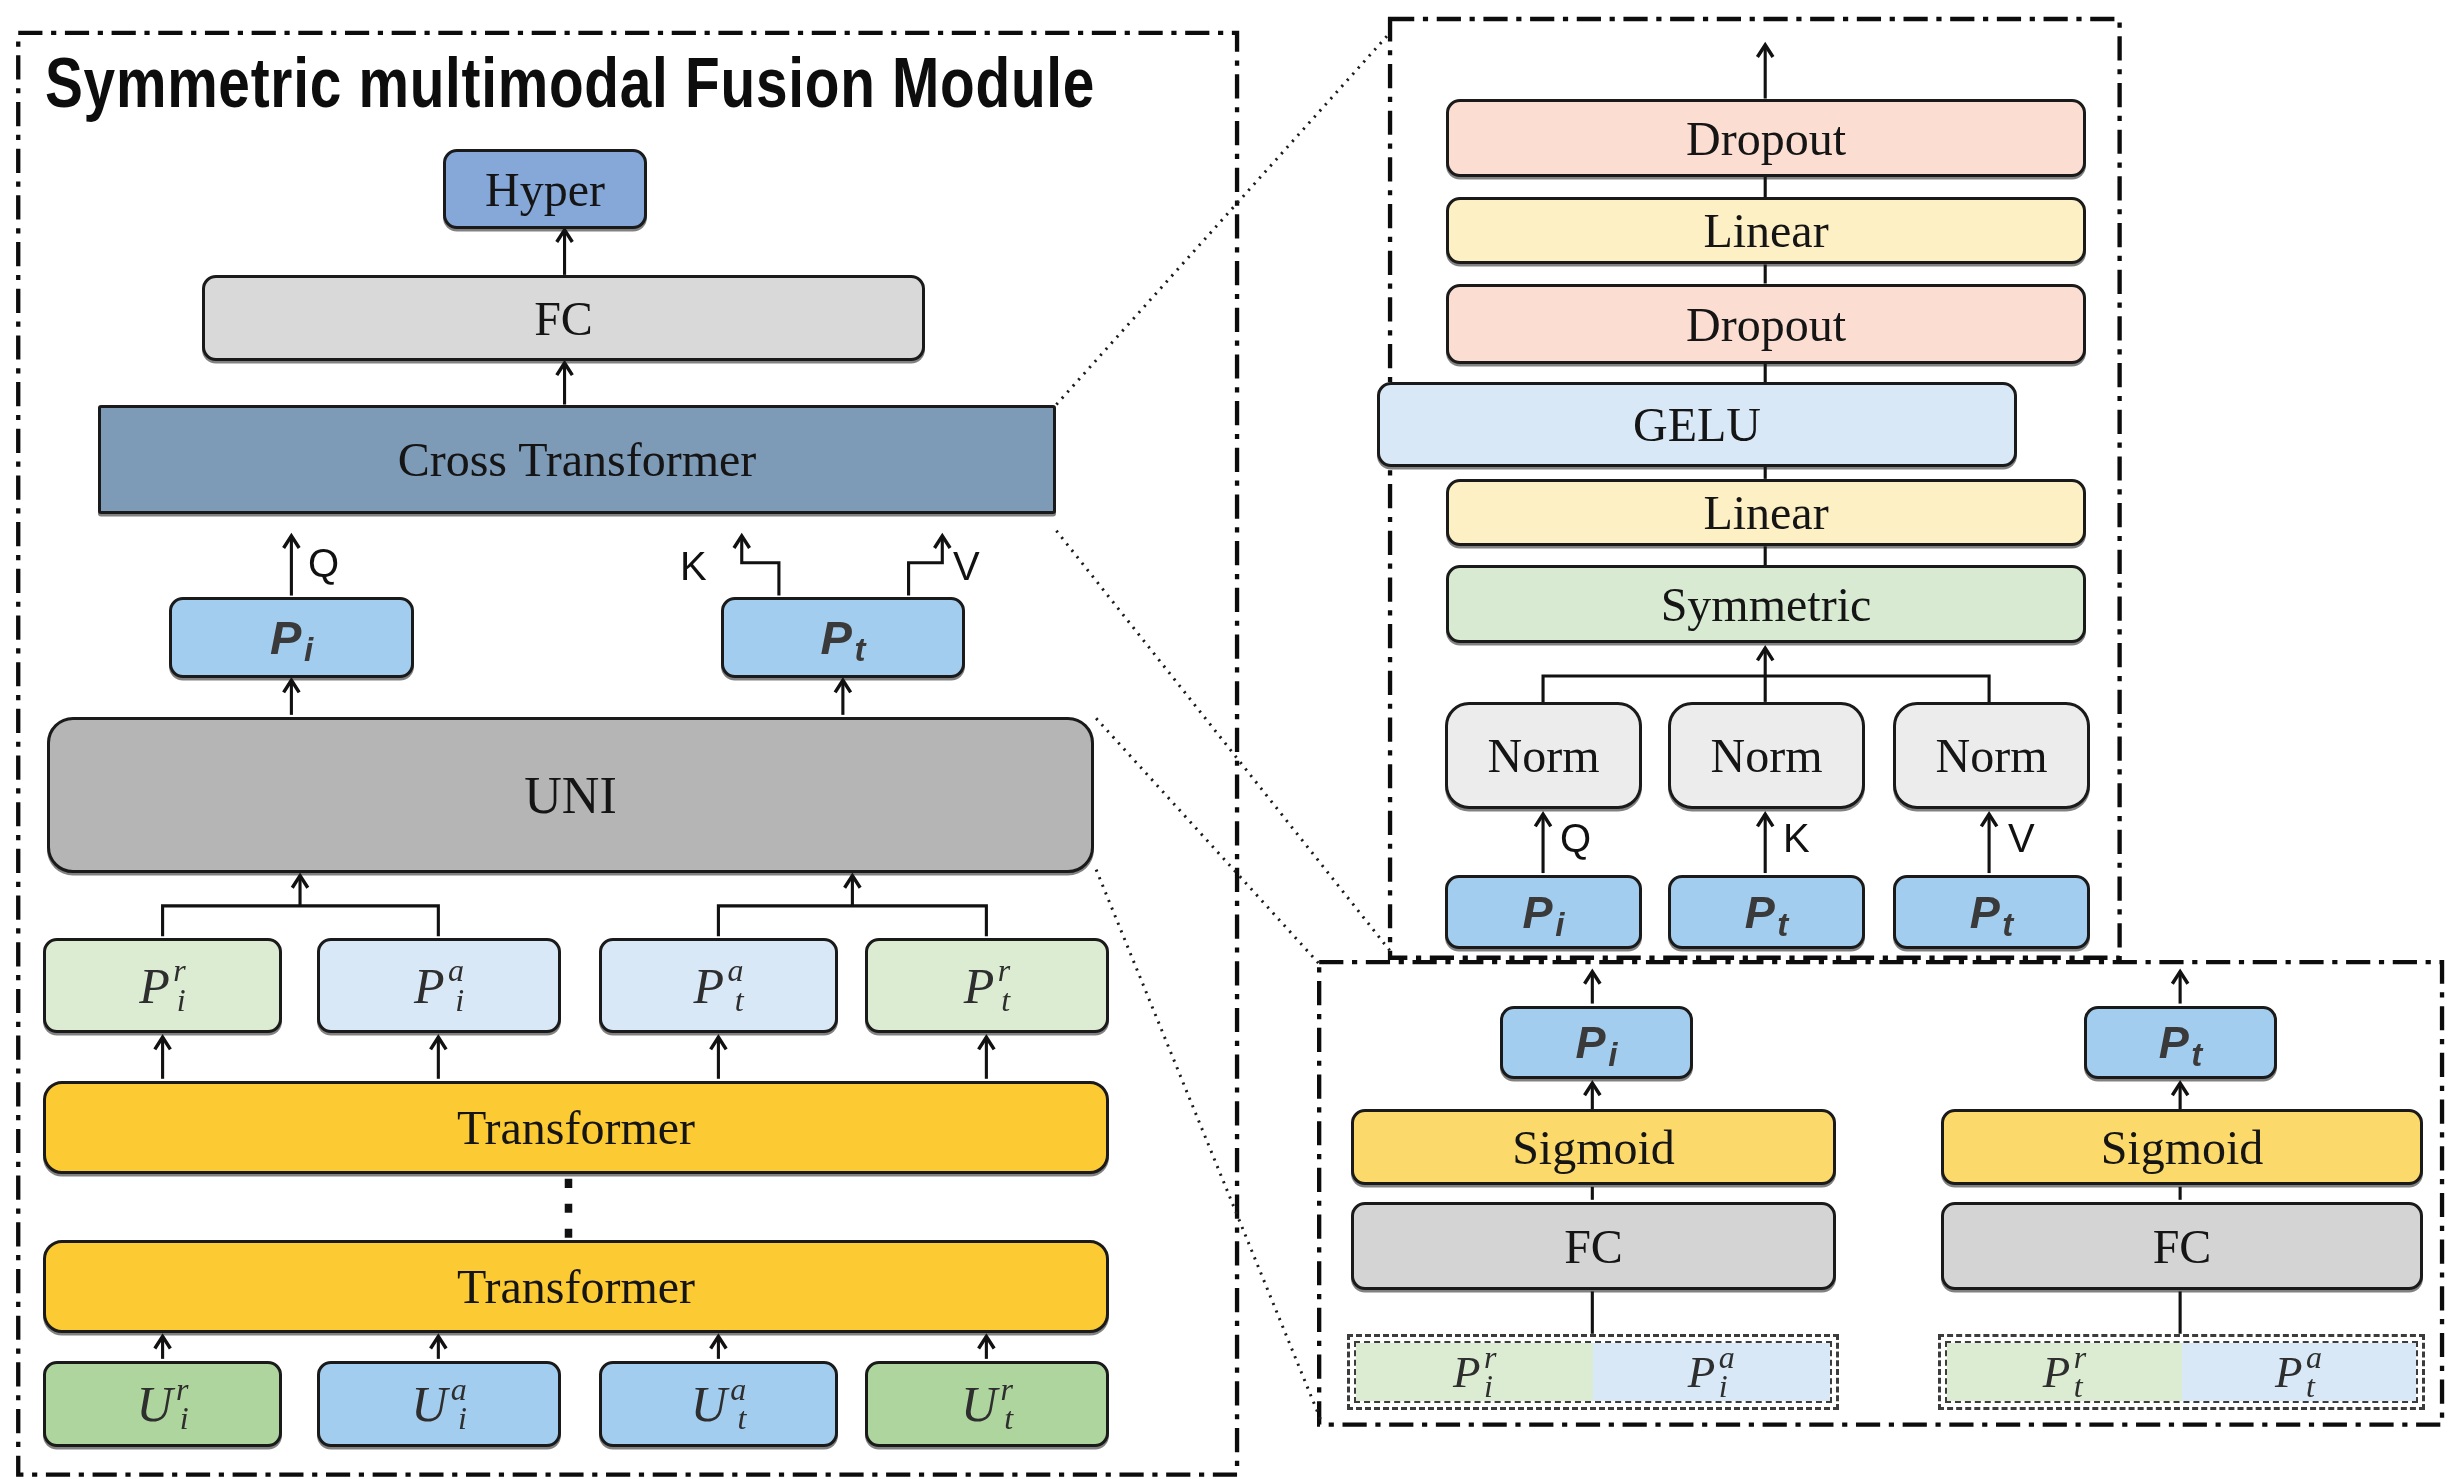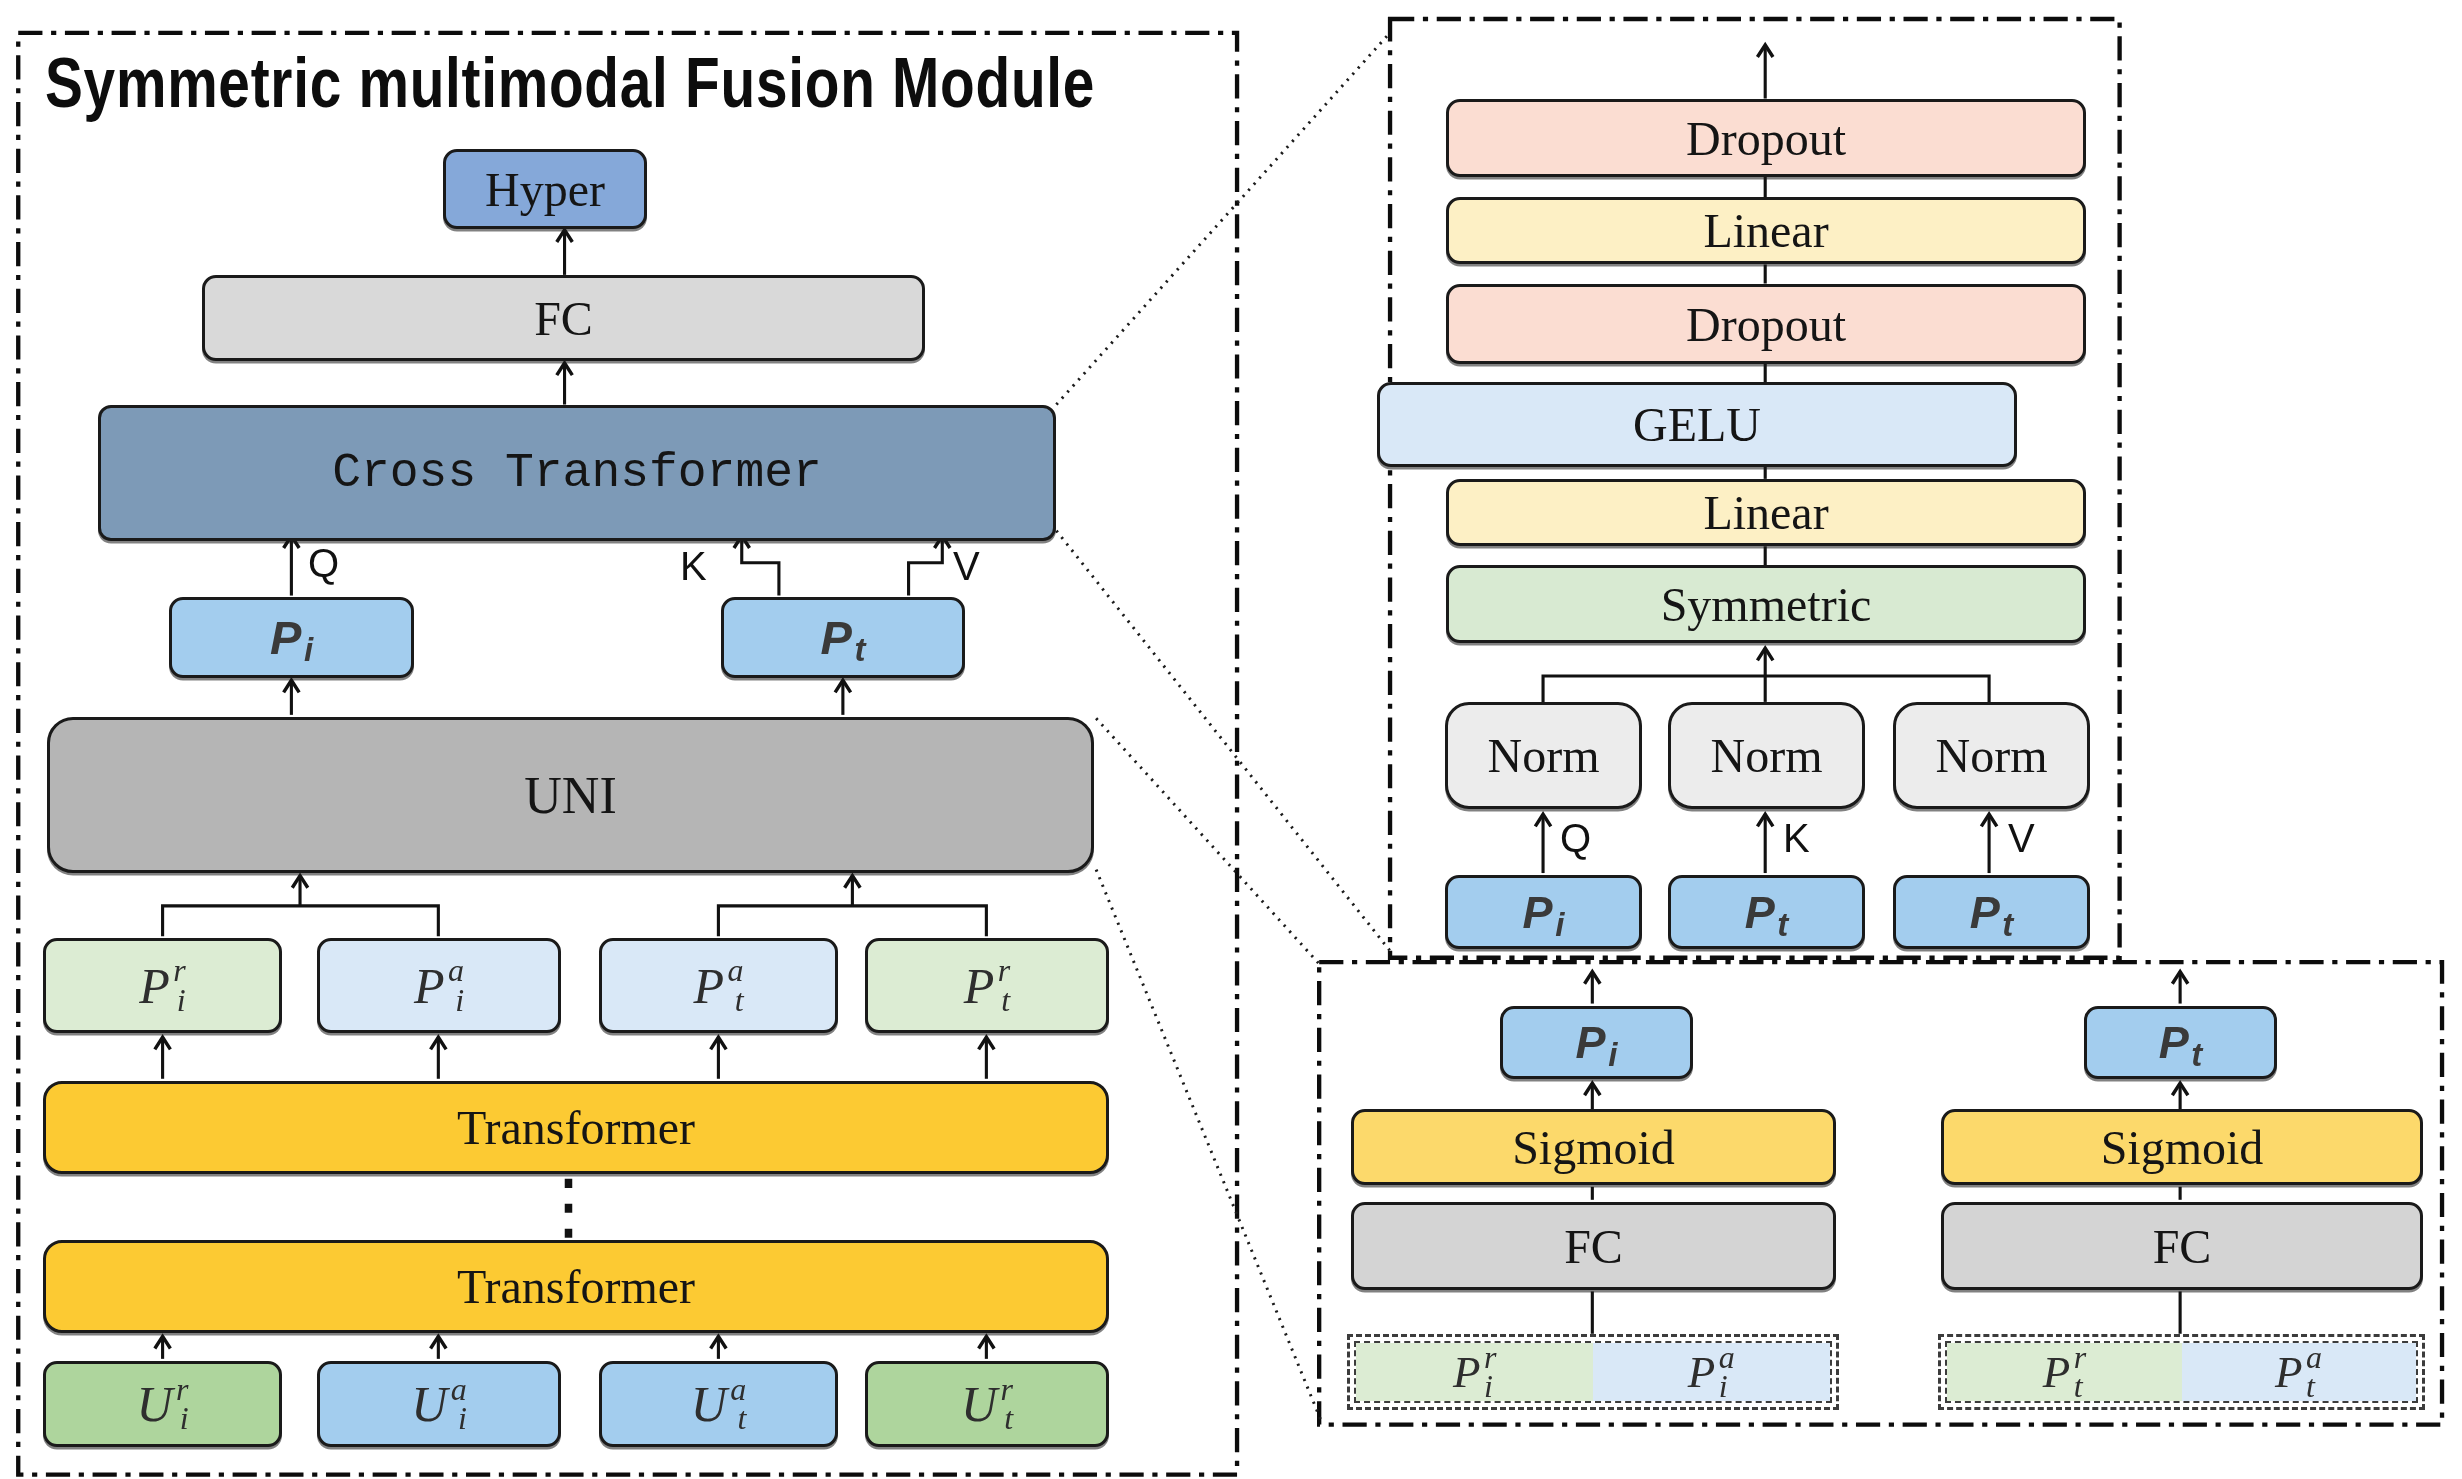--- a/index.html
+++ b/index.html
@@ -45,21 +45,21 @@
         align-items:center;justify-content:center;font-size:73px;color:#111;}
 
   
   .comp{position:absolute;box-sizing:border-box;border:3.5px dashed #3c3c3c;padding:4.3px;background:#fff;}
   .comp-inner{box-sizing:border-box;border:2.6px dashed #3c3c3c;display:flex;width:100%;height:100%;}
   .comp-half{flex:1;display:flex;align-items:center;justify-content:center;}
 
   
   .b-hyper{left:443px;top:149px;width:204px;height:80px;}
   .b-fcl{left:202px;top:275px;width:723px;height:86px;}
-  .b-ct{left:98px;top:405px;width:958px;height:136px;border-radius:13px;font-family:Liberation Mono, monospace;}
+  .b-ct{left:98px;top:405px;width:958px;height:109px;border-radius:3px;}
   .b-pi{left:169px;top:597px;width:245px;height:81px;}
   .b-pt{left:721px;top:597px;width:244px;height:81px;}
   .b-uni{left:47px;top:717px;width:1047px;height:156px;border-radius:26px;font-size:52px;}
   .b-pri{left:43px;top:938px;width:239px;height:95px;}
   .b-pai{left:317px;top:938px;width:244px;height:95px;}
   .b-pat{left:599px;top:938px;width:239px;height:95px;}
   .b-prt{left:865px;top:938px;width:244px;height:95px;}
   .b-t1{left:43px;top:1081px;width:1066px;height:93px;border-radius:19px;}
   .b-t2{left:43px;top:1240px;width:1066px;height:93px;border-radius:19px;}
   .b-uri{left:43px;top:1361px;width:239px;height:86px;}

